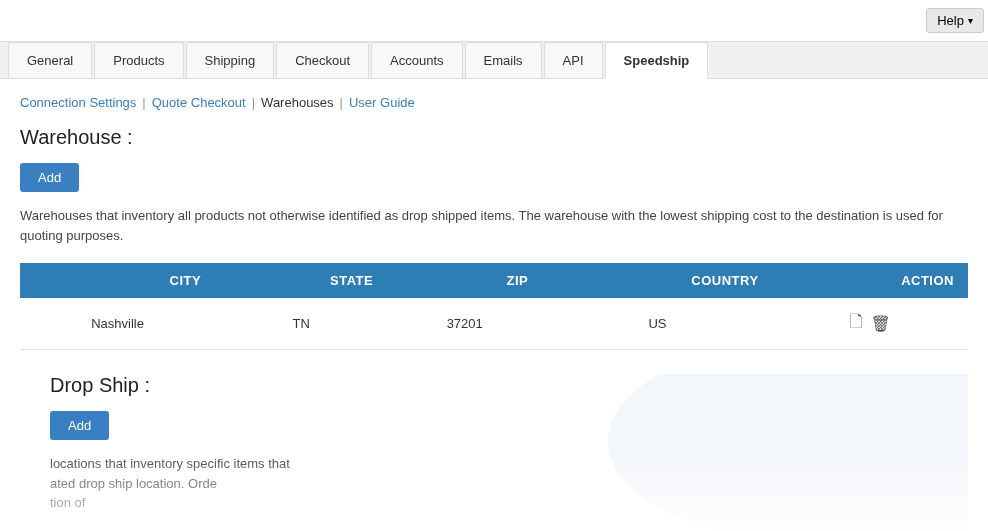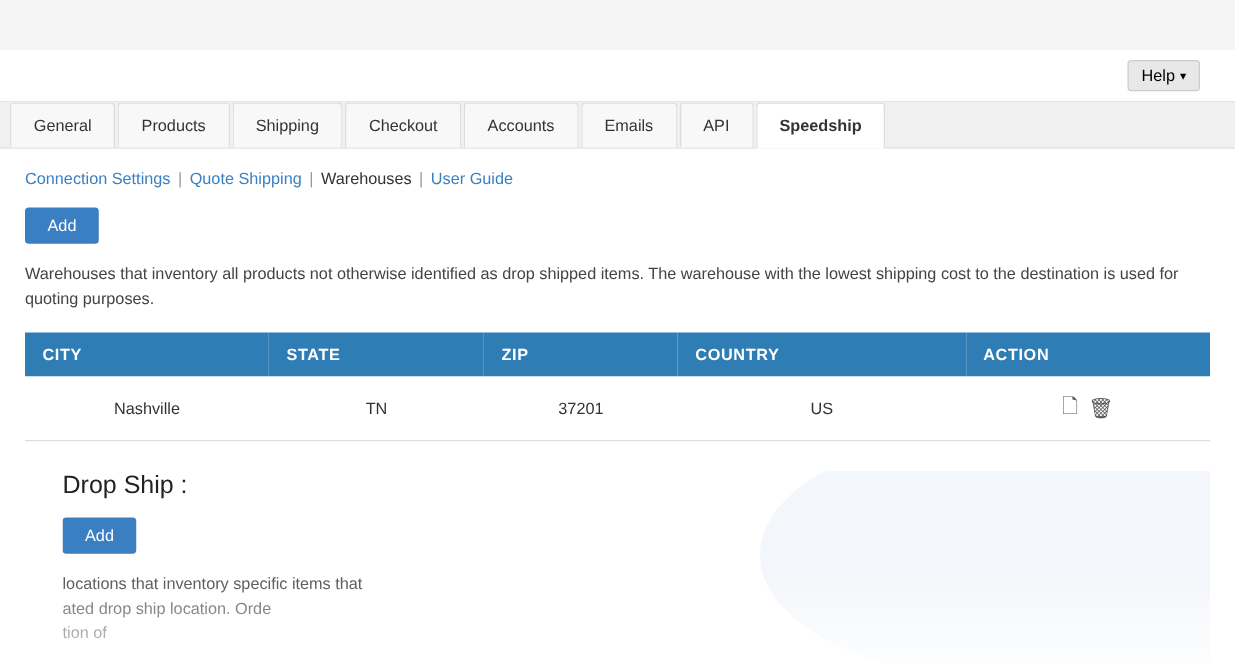--- a/index.html
+++ b/index.html
@@ -7,25 +7,24 @@
       font-family: Arial, sans-serif;
       font-size: 13px;
       background: #f5f5f5;
       color: #333;
     }
 
     
     .top-bar {
       background: #fff;
       border-bottom: 1px solid #ddd;
-      padding: 8px 28px;
+      padding: 8px 4px;
       display: flex;
       justify-content: flex-end;
       align-items: center;
-      margin-top: 40px;
     }
     .help-btn {
       background: #e8e8e8;
       border: 1px solid #ccc;
       border-radius: 3px;
       padding: 4px 10px;
       cursor: pointer;
       font-size: 13px;
       display: flex;
       align-items: center;
@@ -123,21 +122,21 @@
       width: 100%;
       border-collapse: collapse;
       margin-bottom: 24px;
     }
     .data-table thead tr {
       background: #2e7db5;
       color: #fff;
     }
     .data-table thead th {
       padding: 10px 14px;
-      text-align: left;
+      text-align: right;
       font-size: 13px;
       font-weight: bold;
       letter-spacing: 0.5px;
       border: none;
     }
     .data-table tbody tr {
       border-bottom: 1px solid #ddd;
     }
     .data-table tbody td {
       padding: 12px 14px;
@@ -205,28 +204,29 @@
   <div class="tab">API</div>
   <div class="tab active">Speedship</div>
 </div>
 
 <div class="content">
 
   
   <div class="sub-nav">
     <a href="#">Connection Settings</a>
     <span class="sep">|</span>
-    <a href="#">Quote Shipping</a>
+    <a href="#">Quote Checkout</a>
     <span class="sep">|</span>
     <span class="active-link">Warehouses</span>
     <span class="sep">|</span>
     <a href="#">User Guide</a>
   </div>
 
   
+  <h2 class="section-title">Warehouse :</h2>
   <button class="add-btn">Add</button>
   <p class="description">Warehouses that inventory all products not otherwise identified as drop shipped items. The warehouse with the lowest shipping cost to the destination is used for quoting purposes.</p>
 
   
   <table class="data-table">
     <thead>
       <tr>
         <th>CITY</th>
         <th>STATE</th>
         <th>ZIP</th>

